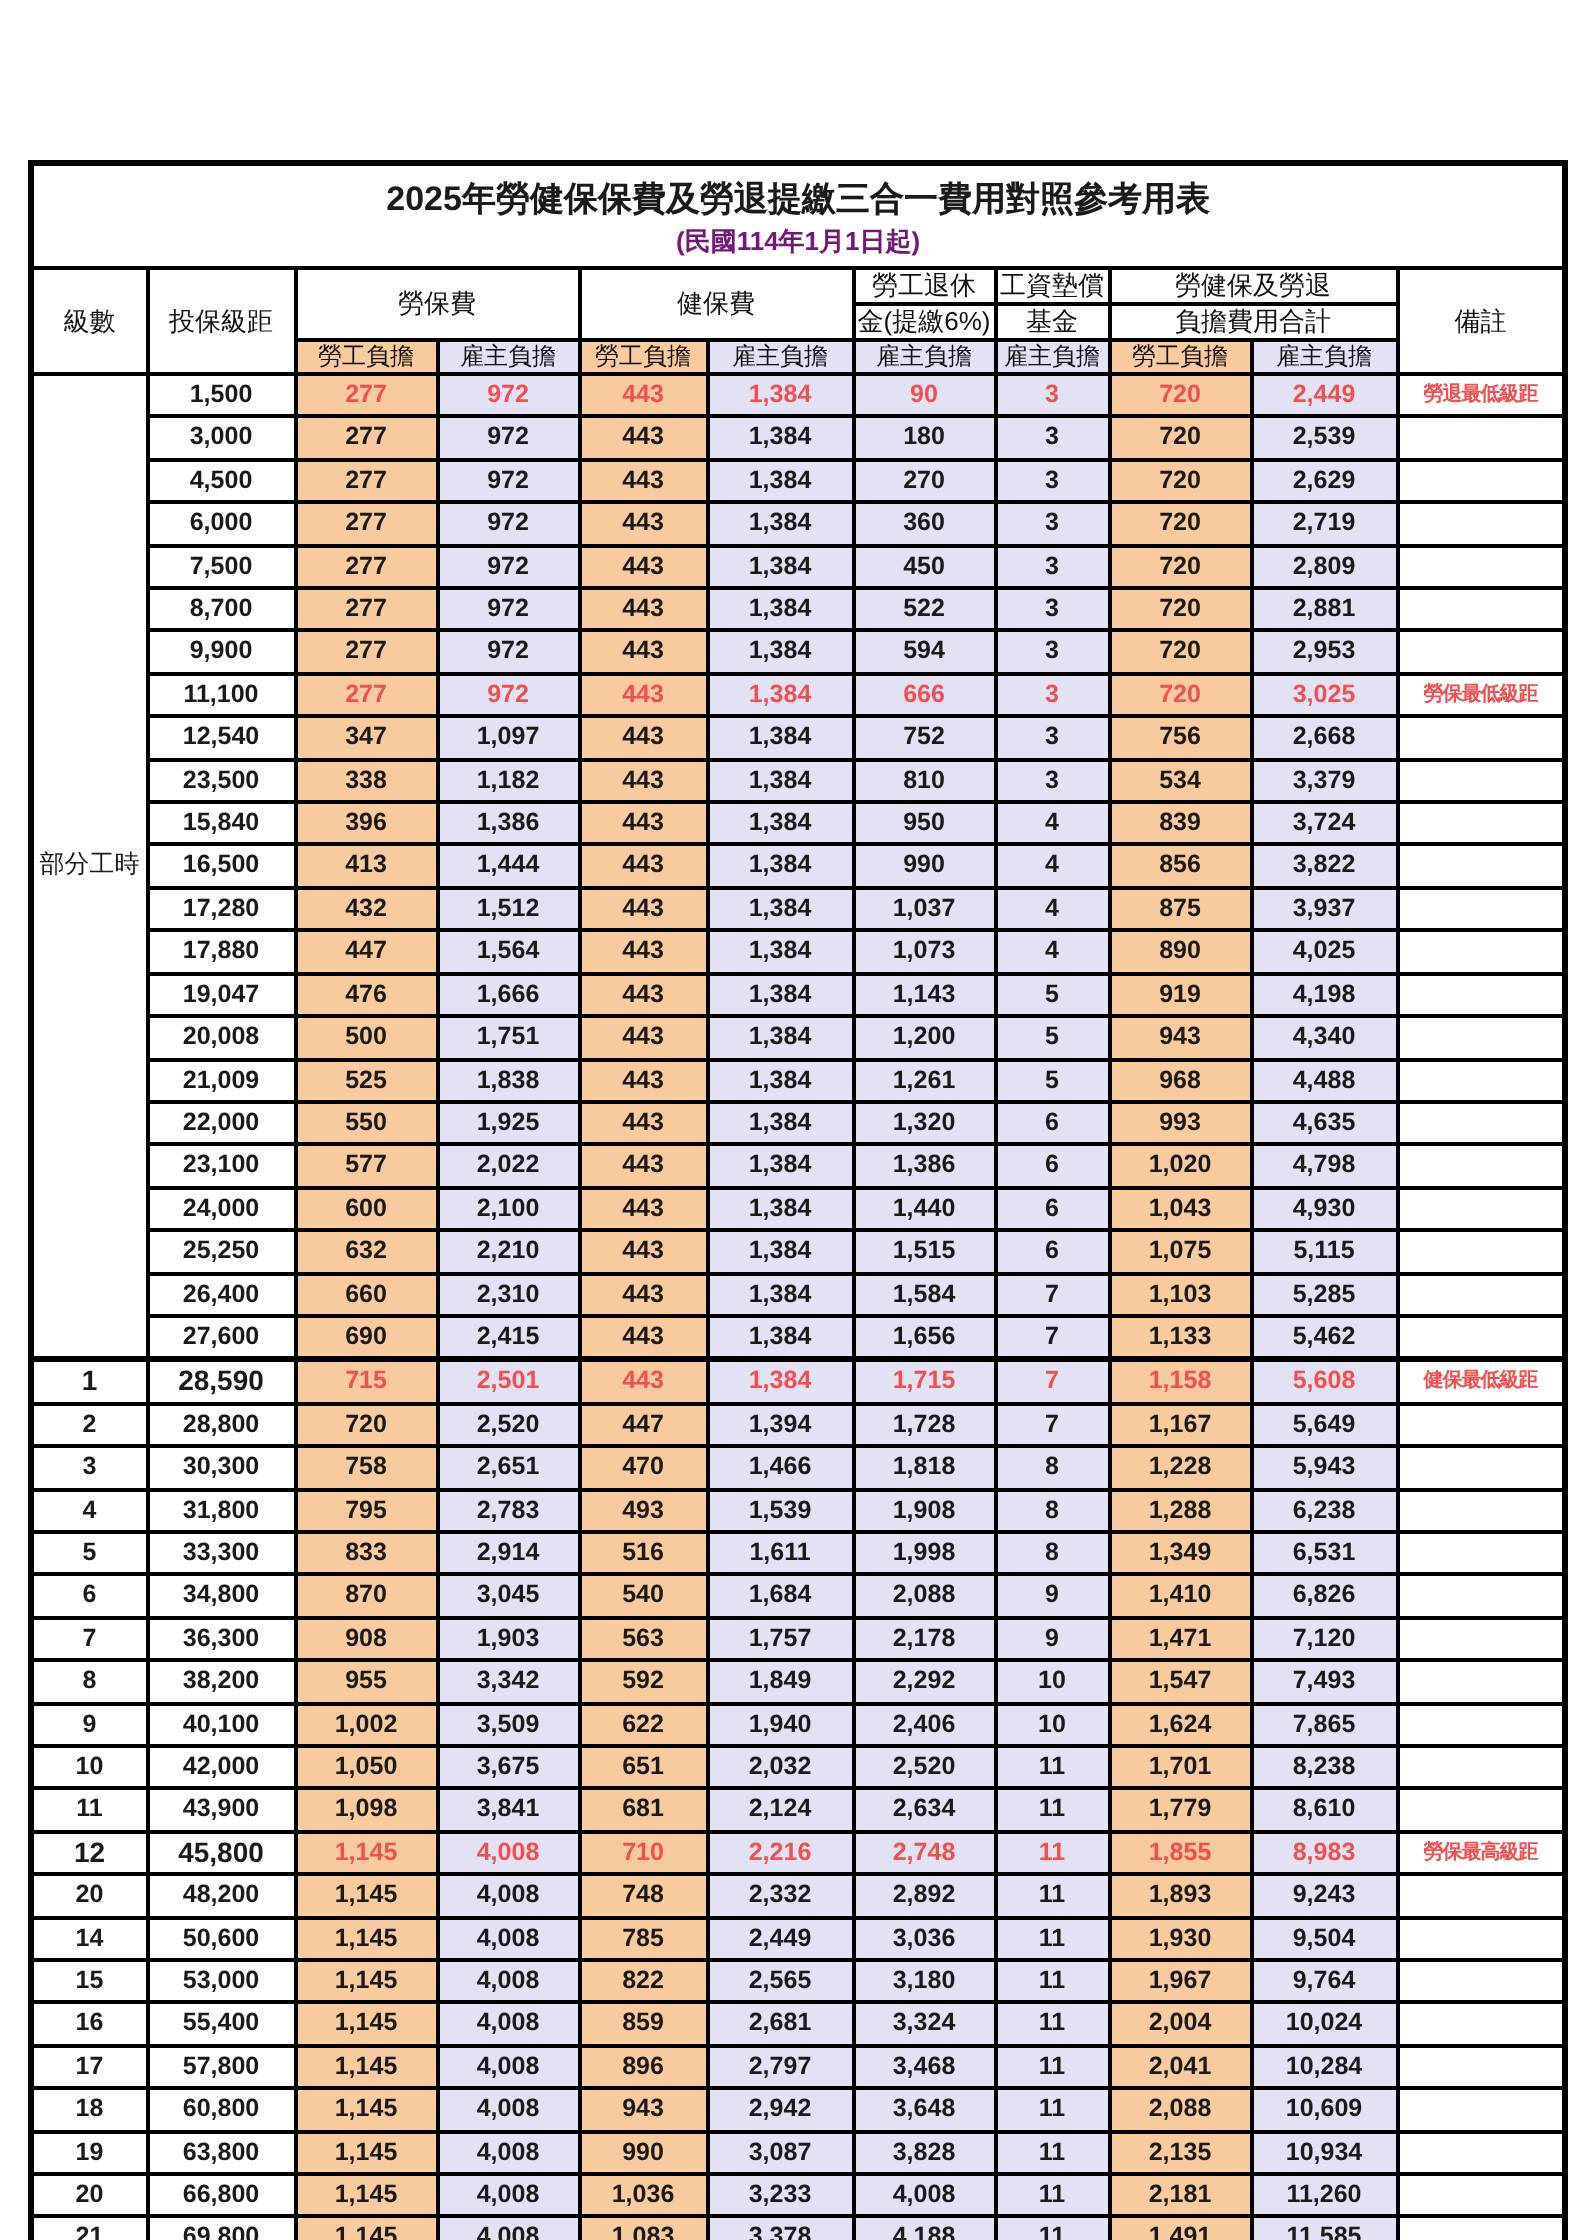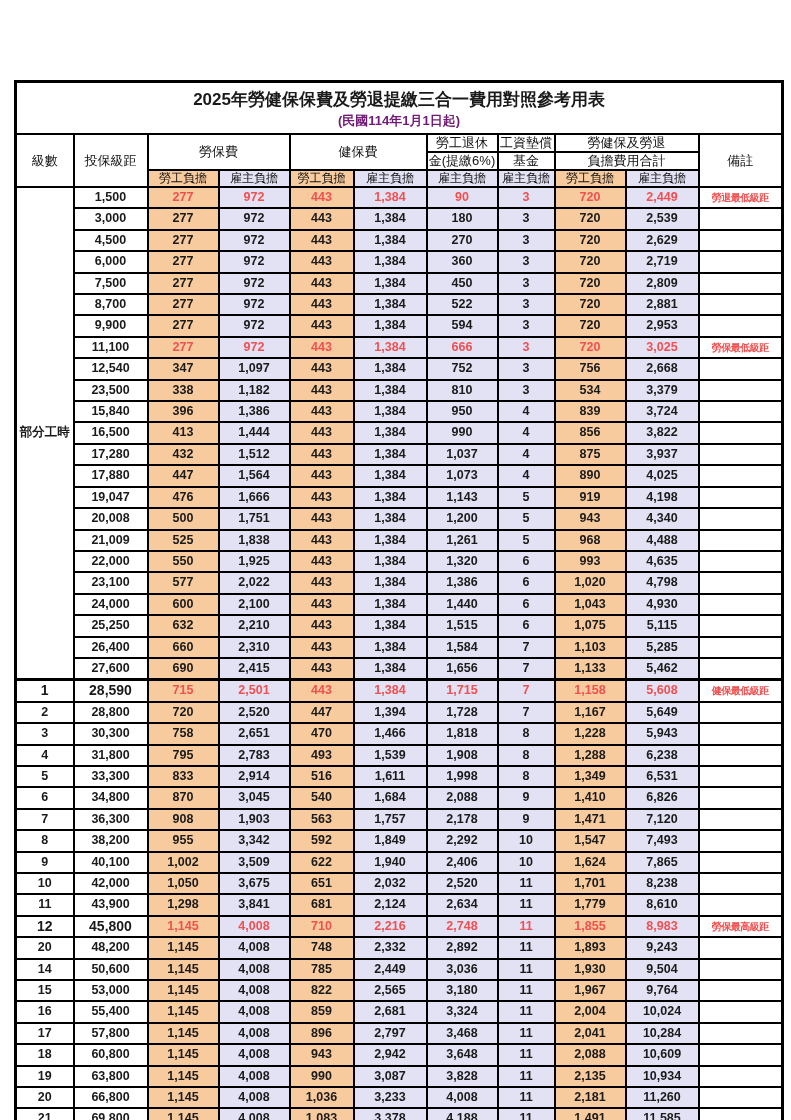--- a/index.html
+++ b/index.html
@@ -30,21 +30,21 @@
   .title-cell{height:50px;background:#fff;}
   .title-line1{font-size:17px;font-weight:bold;color:#1a1a1a;line-height:1.45;}
   .title-line2{font-size:13px;font-weight:bold;color:#701a75;line-height:1.2;}
   thead th{font-weight:normal;font-size:13px;color:#111;background:#fff;}
   tr.hrow1 th,tr.hrow2 th{height:16px;line-height:16px;}
   tr.hrow3 th{height:15px;line-height:15px;font-size:12px;}
   .bg-o{background:#f8cb9e;}
   .bg-p{background:#e3e2f4;}
   tbody td{height:19.4px;line-height:19.4px;font-size:12.5px;font-weight:bold;color:#1a1a1a;background:#fff;}
   td.c-level{font-weight:bold;}
-  td.pt{font-weight:bold;font-size:12.5px;}
+  td.pt{font-weight:normal;font-size:12.5px;}
   td.c-note{color:#f05050;font-size:10px;letter-spacing:-0.5px;}
   td.red{color:#f05050;}
   td.big{font-size:14px;}
   tr.section-start td{border-top:3px solid #000;}
 </style>
 </head>
 <body>
 
 <div class="page">
   <table class="ref">
@@ -498,21 +498,21 @@
           <td class="bg-p">2,032</td>
           <td class="bg-p">2,520</td>
           <td class="bg-p">11</td>
           <td class="bg-o">1,701</td>
           <td class="bg-p">8,238</td>
           <td class="c-note"></td>
         </tr>
         <tr>
           <td class="c-level">11</td>
           <td class="c-bracket">43,900</td>
-          <td class="bg-o">1,298</td>
+          <td class="bg-o">1,098</td>
           <td class="bg-p">3,841</td>
           <td class="bg-o">681</td>
           <td class="bg-p">2,124</td>
           <td class="bg-p">2,634</td>
           <td class="bg-p">11</td>
           <td class="bg-o">1,779</td>
           <td class="bg-p">8,610</td>
           <td class="c-note"></td>
         </tr>
         <tr>

